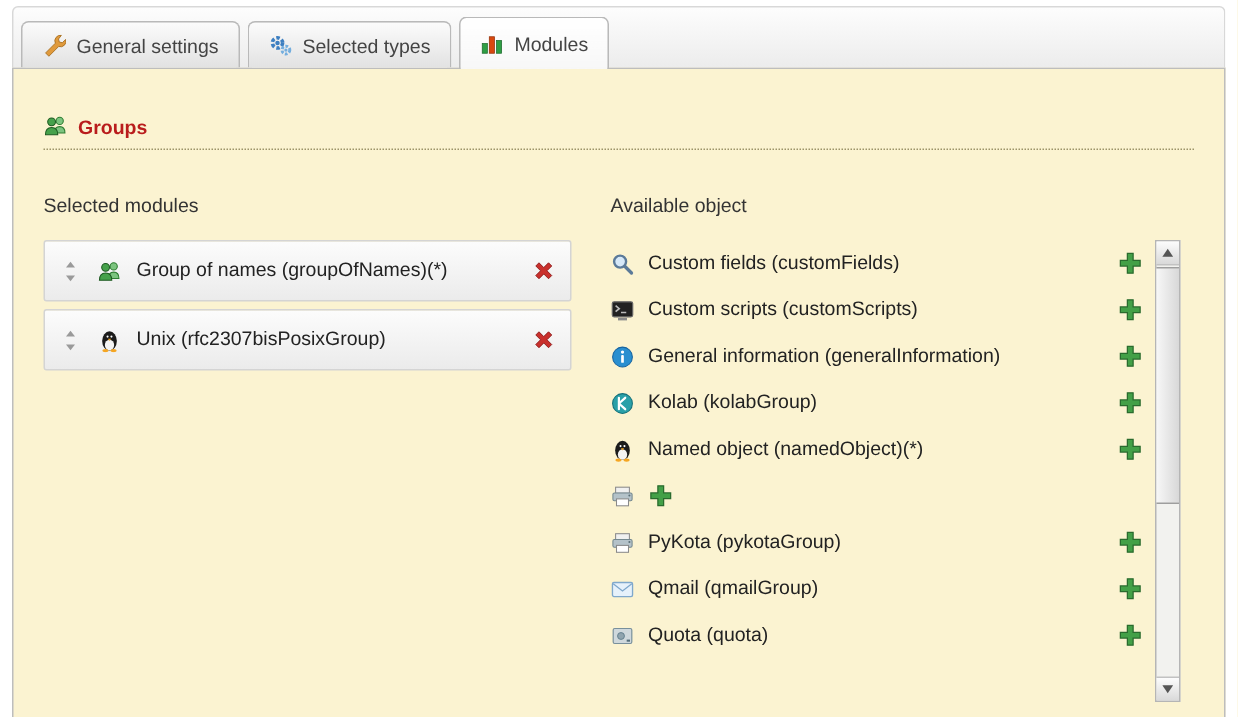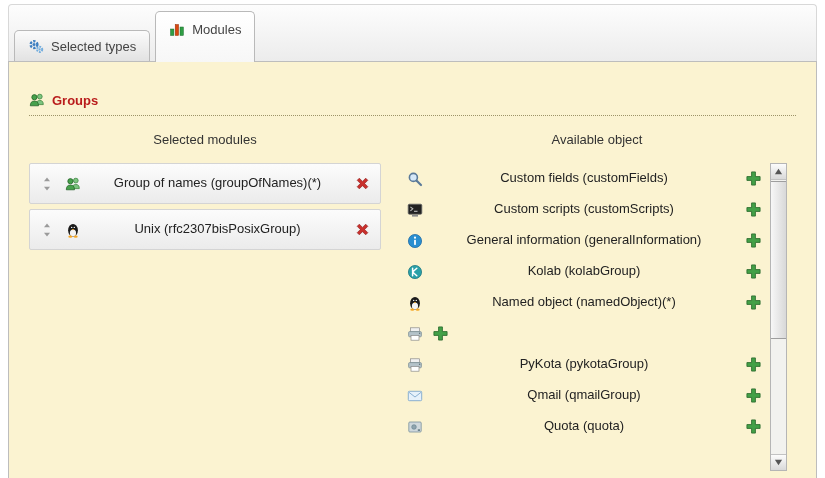--- a/index.html
+++ b/index.html
@@ -26,41 +26,41 @@
   .tab {
     display:flex; align-items:center; gap:7px;
     padding:7px 13px;
     border:1px solid #b9b9b9; border-bottom:none;
     border-radius:5px 5px 0 0;
     background:linear-gradient(#fbfbfb,#e2e2e2);
     color:#444; cursor:pointer; white-space:nowrap;
   }
   .tab.active {
     background:linear-gradient(#ffffff,#f7f7f7);
-    padding-top:9px; padding-bottom:25px;
+    padding-top:9px; padding-bottom:9px;
     margin-bottom:-1px;
     position:relative; z-index:3;
   }
 
   
   .panel {
     margin:0 8px;
     border:1px solid #bdbdbd;
     background:var(--panel-bg,#fbf3d1);
     padding:30px 20px 20px 20px;
     height:560px; 
     position:relative; z-index:1;
   }
   .section-title {
     display:flex; align-items:center; gap:7px;
     font-weight:bold; color:#b91c1c;
     padding-bottom:7px;
     border-bottom:1px dotted #9c9368;
   }
-  .cols { display:flex; margin-top:16px;text-align:center; }
+  .cols { display:flex; margin-top:29px; }
   .col-left { width:352px; margin-right:26px; }
   .col-right { flex:1; max-width:380px; }
   .col-head { margin-bottom:16px; color:#333; }
 
   
   .sel-row {
     display:flex; align-items:center; gap:10px;
     padding:11px 9px;
     margin-bottom:5px;
     border:1px solid #d4d4d4;
@@ -103,20 +103,28 @@
     border-top:1px solid #9e9e9e; border-bottom:1px solid #9e9e9e;
     cursor:grab;
   }
 </style>
 </head>
 <body>
 
 <div class="page">
 
   <div class="tabs-header">
+      <div class="tab">
+        <span class="icon">
+          <svg viewBox="0 0 16 16">
+            <path d="M12.9 1.6a3.7 3.7 0 0 0-4 5.2L2.4 13.3l2.2 2.2 6.5-6.5a3.7 3.7 0 0 0 4.7-4.7L13.5 6.5l-2-.5-.5-2z" fill="#e09a3c" stroke="#a86f20" stroke-width="0.6"></path>
+          </svg>
+        </span>
+        <span>General settings</span>
+      </div>
       <div class="tab">
         <span class="icon">
           <svg viewBox="0 0 16 16">
             <circle cx="6" cy="6.6" r="3.4" fill="none" stroke="#3d7fc1" stroke-width="2.4" stroke-dasharray="2.3 1.4"></circle>
             <circle cx="6" cy="6.6" r="1.5" fill="#3d7fc1"></circle>
             <circle cx="11.6" cy="11.4" r="2.6" fill="none" stroke="#74aede" stroke-width="2" stroke-dasharray="1.8 1.1"></circle>
             <circle cx="11.6" cy="11.4" r="1.1" fill="#74aede"></circle>
           </svg>
         </span>
         <span>Selected types</span>

